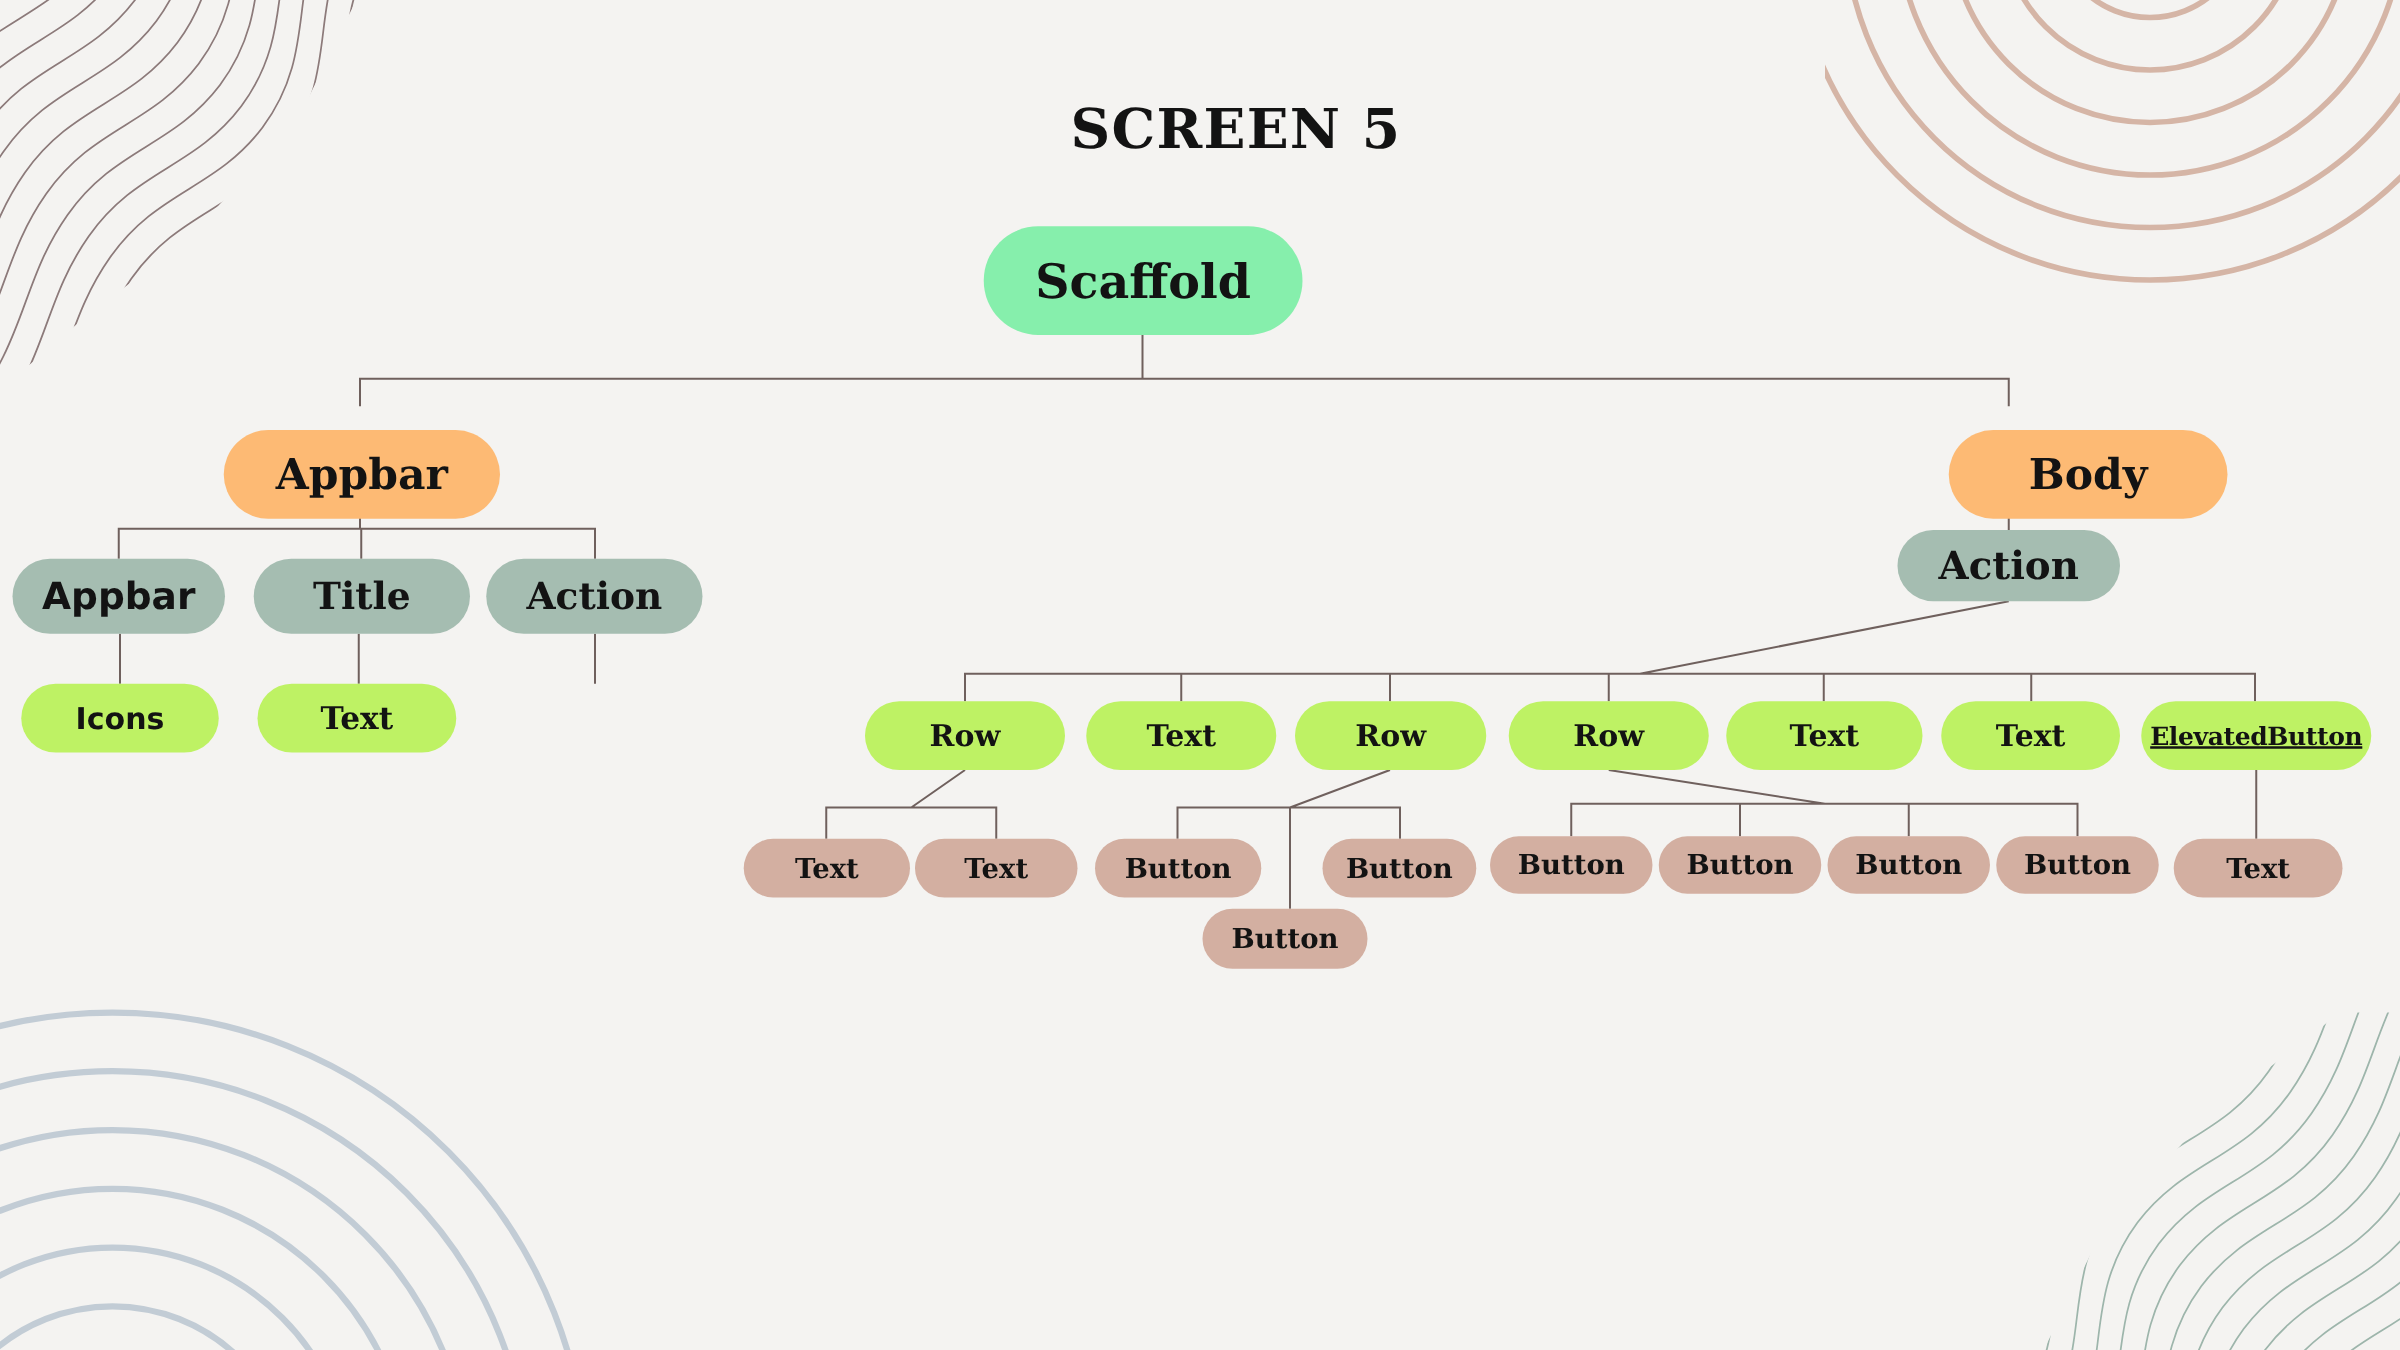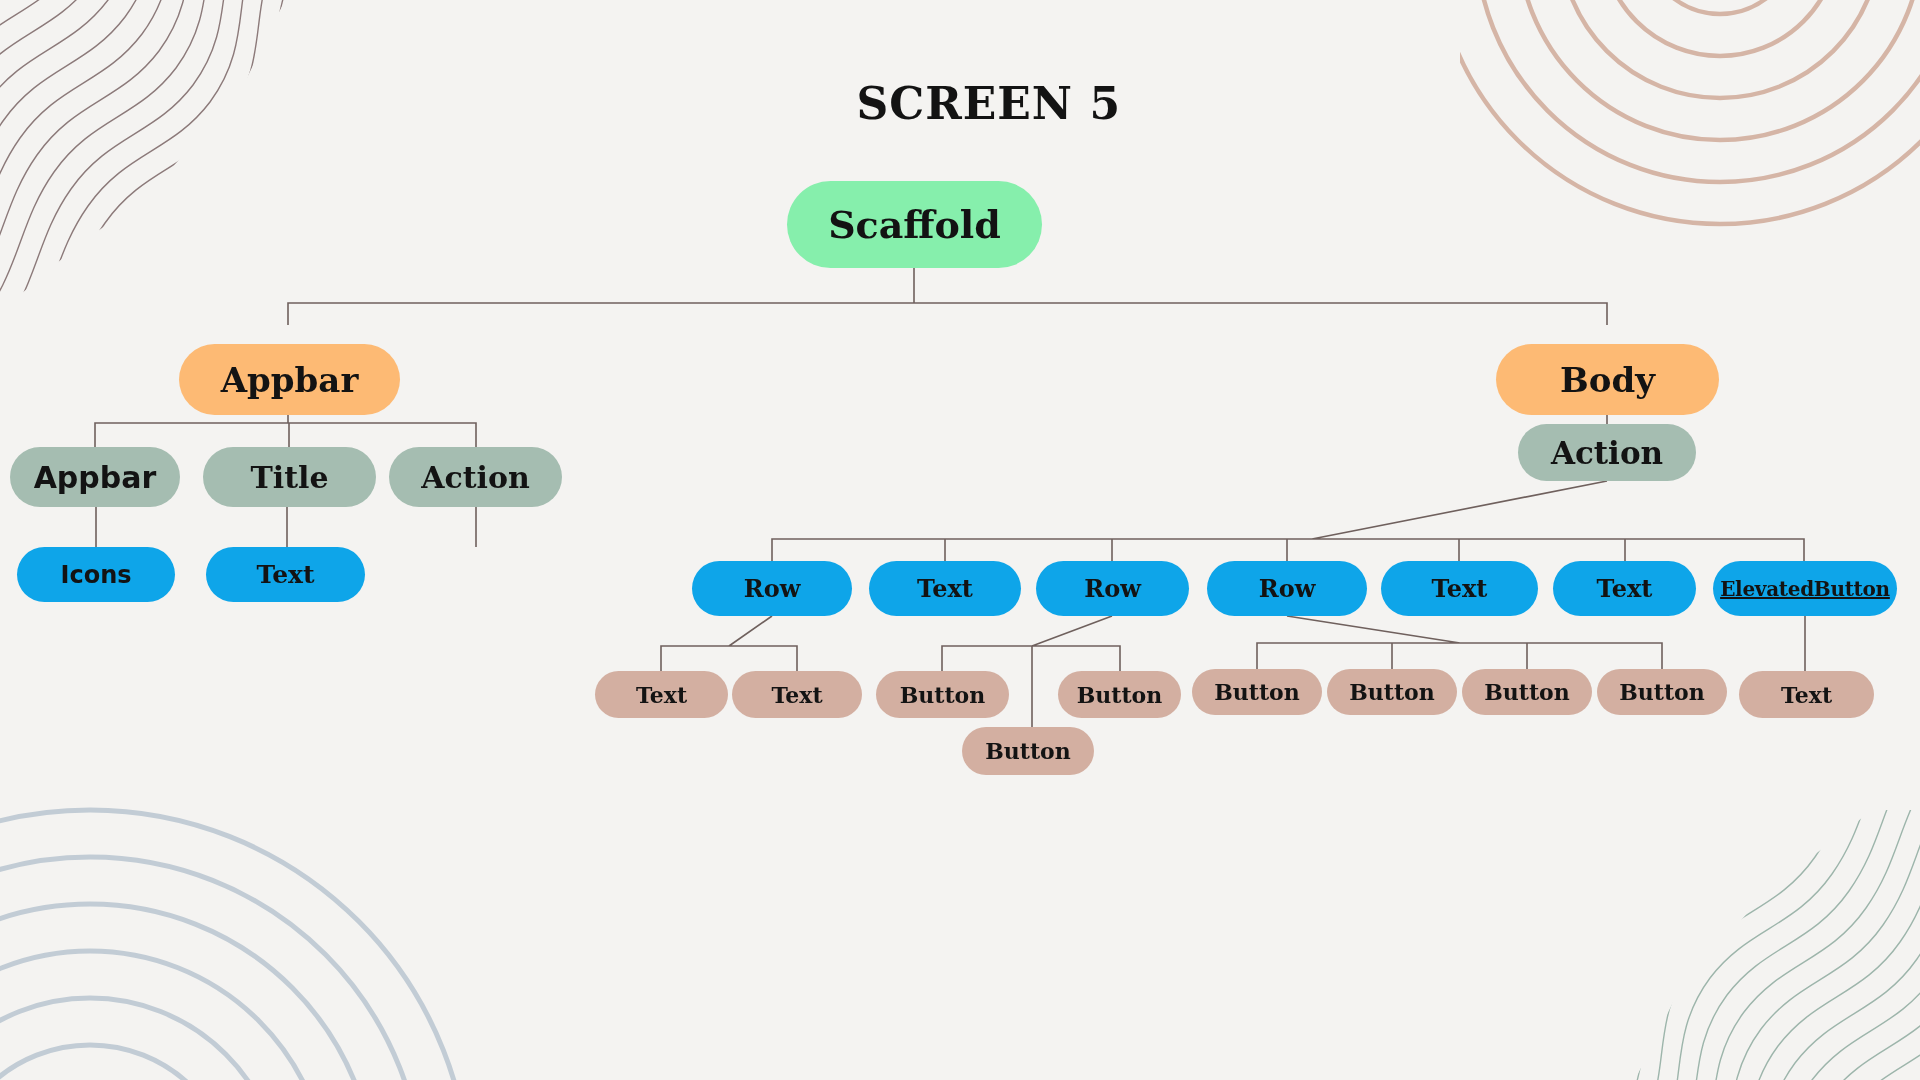--- a/index.html
+++ b/index.html
@@ -26,28 +26,28 @@
   
   .connectors{position:absolute;left:0;top:0;}
   .connectors path{fill:none;stroke:#6f605d;stroke-width:1.6px;}
 
   
   .pill{position:absolute;display:flex;align-items:center;justify-content:center;
         border-radius:999px;font-weight:700;white-space:nowrap;}
   .fill-taupe{background:#86efac;}
   .fill-rose{background:#fdba74;margin-top:19px;}
   .fill-sage{background:#a5bdb1;}
-  .fill-bluegray{background:#0ea5e9;}
+  .fill-bluegray{background:#bef264;}
   .fill-salmon{background:#d3afa1;}
   .sans{font-family:"DejaVu Sans","Liberation Sans",sans-serif;font-weight:700;}
   .leaf{font-size:22px;}
 
   .n-scaffold{left:787px;top:181px;width:255px;height:87px;font-size:38px;}
   .n-appbar{left:179px;top:325px;width:221px;height:71px;font-size:34px;}
-  .n-body{left:1496px;top:325px;width:223px;height:71px;font-size:34px;text-align:right;}
+  .n-body{left:1559px;top:325px;width:223px;height:71px;font-size:34px;text-align:right;}
   .n-column{left:1518px;top:424px;width:178px;height:57px;font-size:31px;}
   .n-leading{left:10px;top:447px;width:170px;height:60px;font-size:30px;}
   .n-title{left:203px;top:447px;width:173px;height:60px;font-size:30px;}
   .n-action{left:389px;top:447px;width:173px;height:60px;font-size:30px;}
   .n-icons{left:17px;top:547px;width:158px;height:55px;font-size:24px;}
   .n-text-title{left:206px;top:547px;width:159px;height:55px;font-size:25px;}
   .n-icon{left:397px;top:547px;width:158px;height:55px;font-size:25px;}
   .n-row1{left:692px;top:561px;width:160px;height:55px;font-size:24px;}
   .n-image{left:869px;top:561px;width:152px;height:55px;font-size:24px;}
   .n-row2{left:1036px;top:561px;width:153px;height:55px;font-size:24px;}

